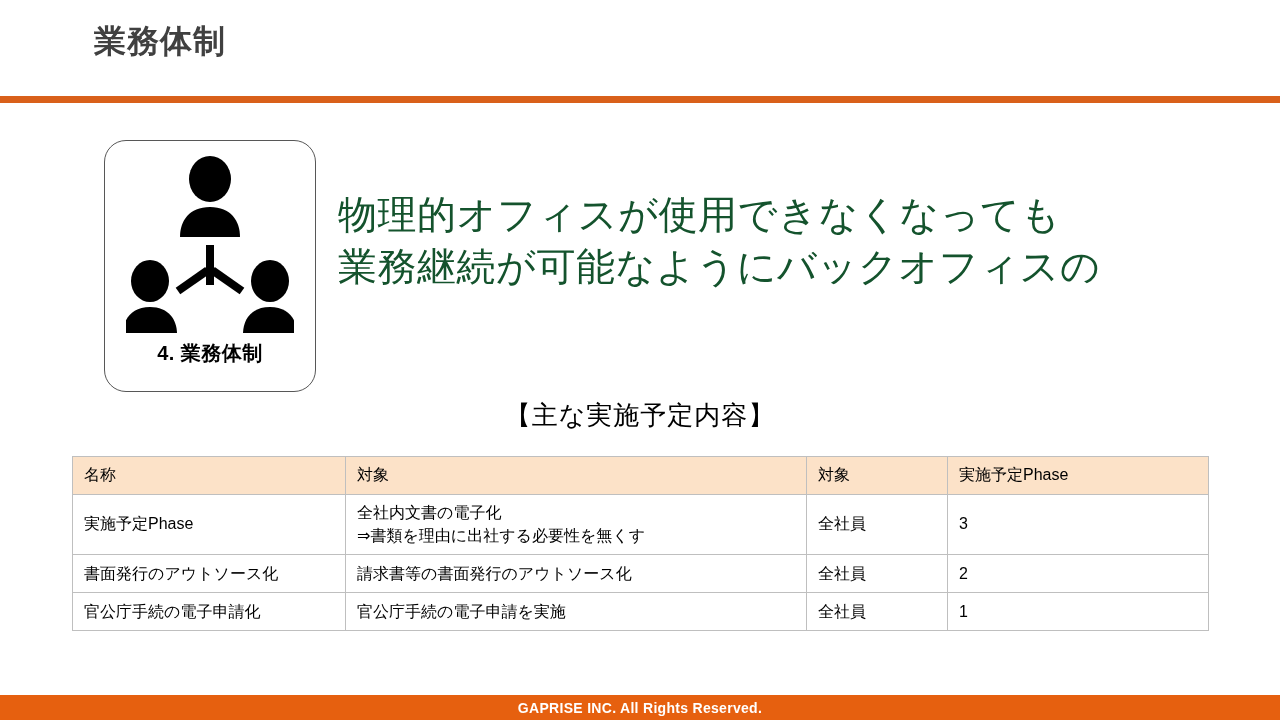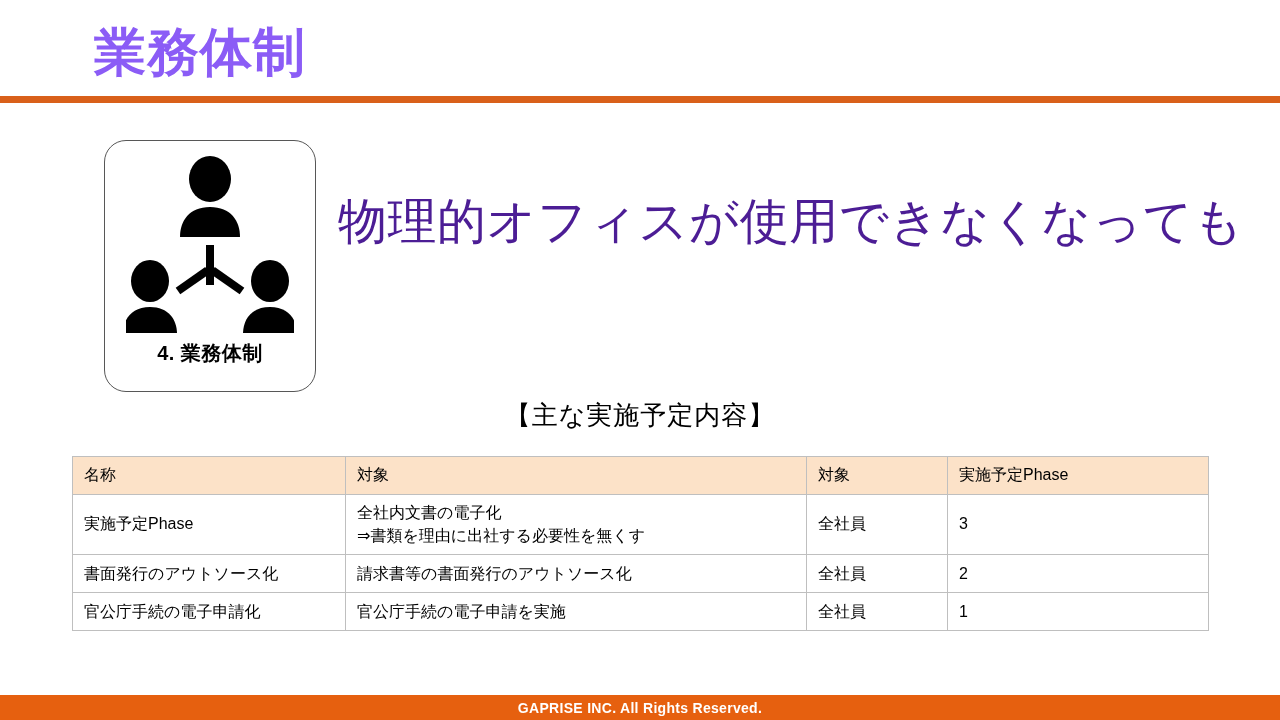--- a/index.html
+++ b/index.html
@@ -23,25 +23,25 @@
     width: 1280px;
     height: 720px;
     background: #ffffff;
   }
 
   
   .slide-title {
     position: absolute;
     left: 94px;
     top: 24px;
-    font-size: 52px;
+    font-size: 32px;
     font-weight: bold;
     letter-spacing: 1px;
     line-height: 1.1;
-    color: #8b5cf6;
+    color: #404040;
     white-space: nowrap;
   }
 
   .title-rule {
     position: absolute;
     left: 0;
     top: 96px;
     width: 1280px;
     height: 7px;
     background: #d9601a;
@@ -80,24 +80,24 @@
     letter-spacing: 0.5px;
     color: #000000;
   }
 
   
   .lead {
     position: absolute;
     left: 338px;
     top: 189px;
     width: 880px;
-    font-size: 49px;
+    font-size: 39px;
     line-height: 1.33;
     letter-spacing: 0.5px;
-    color: #4c1d95;
+    color: #14532d;
   }
   .lead div { white-space: nowrap; }
 
   
   .section-heading {
     position: absolute;
     left: 72px;
     top: 400px;
     width: 1136px;
     text-align: center;
@@ -192,20 +192,21 @@
       <path d="M24 152 C 5 152 -3 165 -3 179 L 51 179 C 51 165 43 152 24 152 Z" fill="#000000"></path>
 
       <ellipse cx="144" cy="126" rx="19" ry="21" fill="#000000"></ellipse>
       <path d="M144 152 C 125 152 117 165 117 179 L 171 179 C 171 165 163 152 144 152 Z" fill="#000000"></path>
     </svg>
     <div class="icon-caption">4. 業務体制</div>
   </div>
 
   <div class="lead">
     <div>物理的オフィスが使用できなくなっても</div>
+    <div>業務継続が可能なようにバックオフィスの</div>
   </div>
 
   <div class="section-heading">【主な実施予定内容】</div>
 
   <table class="plan-table">
     <colgroup>
       <col class="col-name">
       <col class="col-target">
       <col class="col-scope">
       <col class="col-phase">

